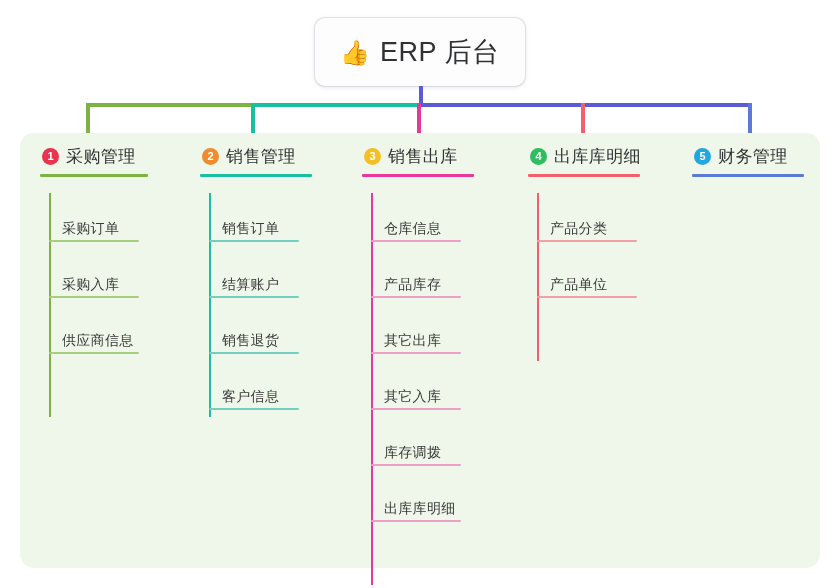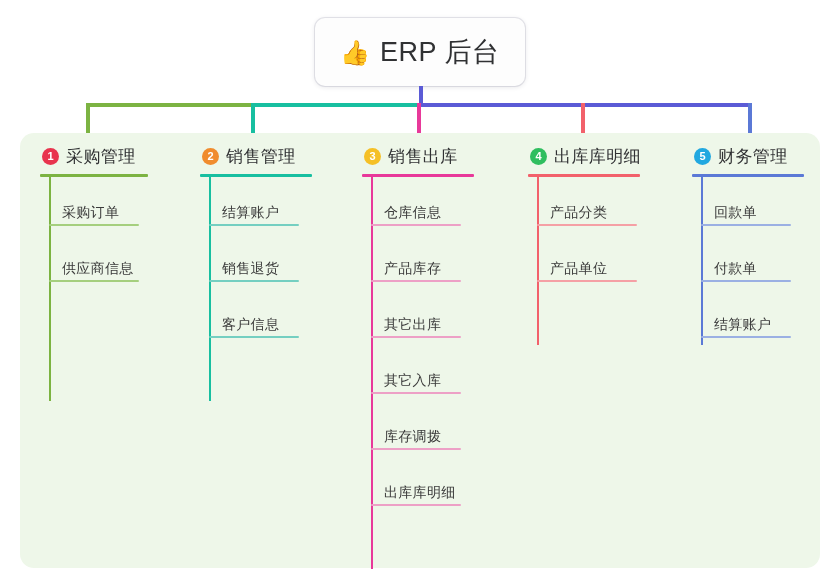--- a/index.html
+++ b/index.html
@@ -44,21 +44,21 @@
   }
   .badge{
     width:17px;height:17px;border-radius:50%;
     display:flex;align-items:center;justify-content:center;
     color:#fff;font-size:11px;line-height:1;font-weight:bold;
     flex:none;
   }
   .col-title{font-size:17px;color:#303133;letter-spacing:.4px;}
   .head-rule{height:3px;border-radius:1px;margin-top:5px;}
 
-  .items{position:relative;margin-top:0;}
+  .items{position:relative;margin-top:16px;}
   .spine{position:absolute;left:9px;top:0;width:2px;}
   .item{position:relative;height:56px;}
   .item-text{
     position:absolute;left:22px;bottom:11px;
     font-size:14px;color:#3a3a3a;white-space:nowrap;letter-spacing:.3px;
   }
   .item-rule{
     position:absolute;left:9px;bottom:7px;height:2px;border-radius:1px;
   }
 </style>
@@ -95,34 +95,42 @@
           <span class="col-title">采购管理</span>
         </div>
         <div class="head-rule" style="width: 108px; background: rgb(124, 179, 66);"></div>
         <div class="items">
           <div class="spine" style="height: 224px; background: rgb(124, 179, 66);"></div>
           <div class="item">
             <span class="item-text">采购订单</span>
             <div class="item-rule" style="width: 90px; background: rgb(165, 207, 126);"></div>
           </div>
           <div class="item">
+            <span class="item-text">采购入库</span>
+            <div class="item-rule" style="width: 90px; background: rgb(165, 207, 126);"></div>
+          </div>
+          <div class="item">
             <span class="item-text">供应商信息</span>
             <div class="item-rule" style="width: 90px; background: rgb(165, 207, 126);"></div>
           </div>
         </div>
       </div>
       <div class="col" style="left: 200px;">
         <div class="col-head">
           <span class="badge" style="background: rgb(240, 140, 46);">2</span>
           <span class="col-title">销售管理</span>
         </div>
         <div class="head-rule" style="width: 112px; background: rgb(24, 191, 160);"></div>
         <div class="items">
           <div class="spine" style="height: 224px; background: rgb(24, 191, 160);"></div>
           <div class="item">
+            <span class="item-text">销售订单</span>
+            <div class="item-rule" style="width: 90px; background: rgb(116, 207, 193);"></div>
+          </div>
+          <div class="item">
             <span class="item-text">结算账户</span>
             <div class="item-rule" style="width: 90px; background: rgb(116, 207, 193);"></div>
           </div>
           <div class="item">
             <span class="item-text">销售退货</span>
             <div class="item-rule" style="width: 90px; background: rgb(116, 207, 193);"></div>
           </div>
           <div class="item">
             <span class="item-text">客户信息</span>
             <div class="item-rule" style="width: 90px; background: rgb(116, 207, 193);"></div>
@@ -180,31 +188,16 @@
             <div class="item-rule" style="width: 100px; background: rgb(245, 160, 165);"></div>
           </div>
         </div>
       </div>
       <div class="col" style="left: 692px;">
         <div class="col-head">
           <span class="badge" style="background: rgb(33, 168, 224);">5</span>
           <span class="col-title">财务管理</span>
         </div>
         <div class="head-rule" style="width: 112px; background: rgb(91, 121, 214);"></div>
-        <div class="items">
-          <div class="spine" style="height: 168px; background: rgb(91, 121, 214);"></div>
-          <div class="item">
-            <span class="item-text">回款单</span>
-            <div class="item-rule" style="width: 90px; background: rgb(155, 176, 227);"></div>
-          </div>
-          <div class="item">
-            <span class="item-text">付款单</span>
-            <div class="item-rule" style="width: 90px; background: rgb(155, 176, 227);"></div>
-          </div>
-          <div class="item">
-            <span class="item-text">结算账户</span>
-            <div class="item-rule" style="width: 90px; background: rgb(155, 176, 227);"></div>
-          </div>
-        </div>
       </div>
     </div>
 
 </div>
 
 </body></html>

